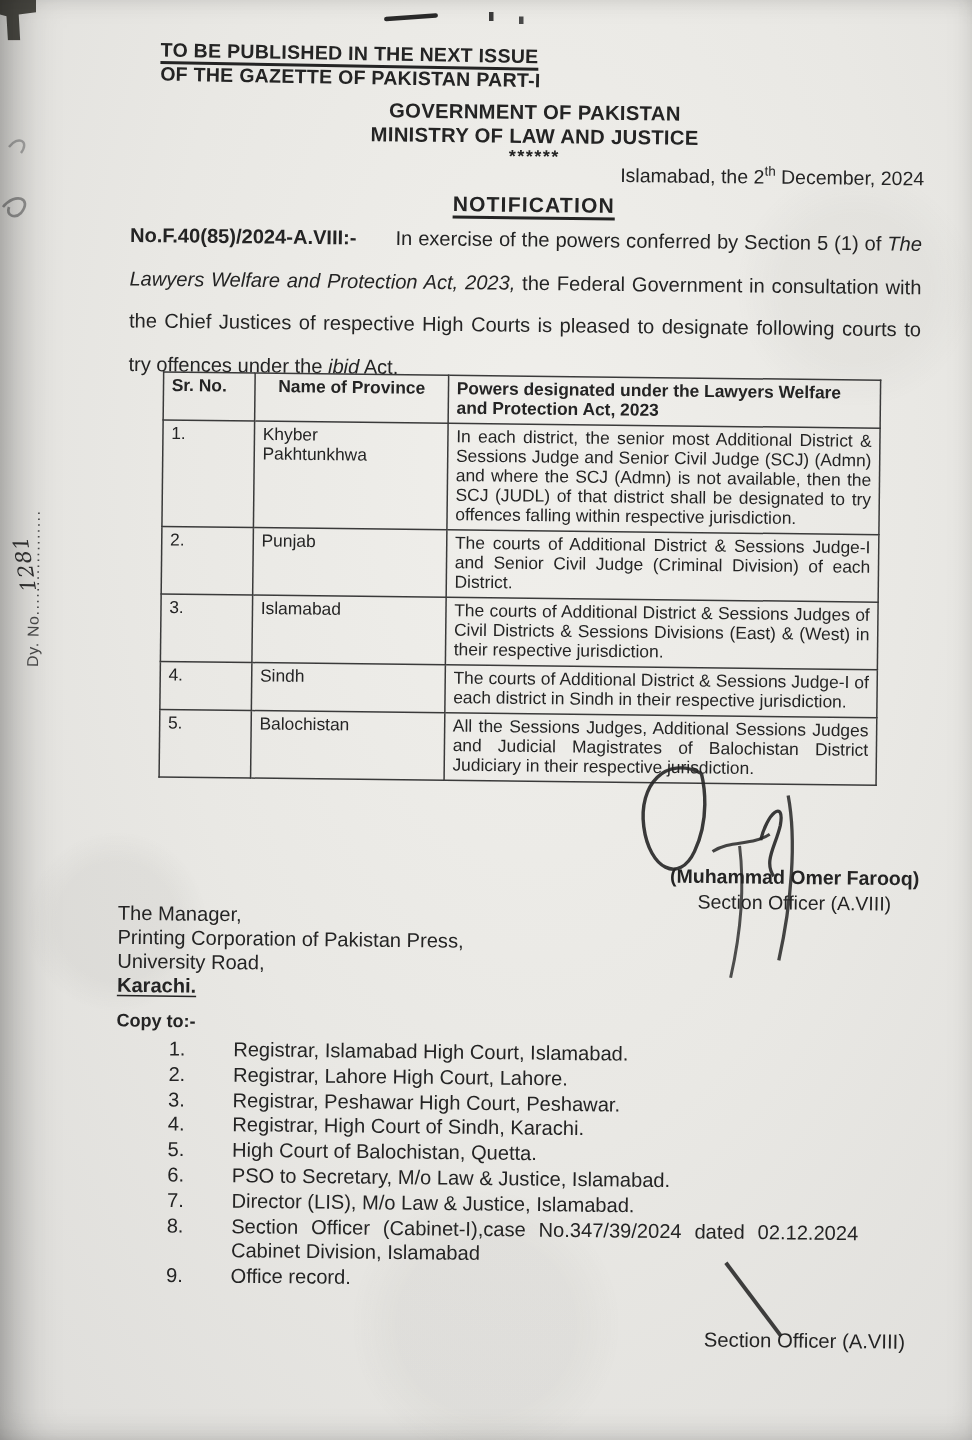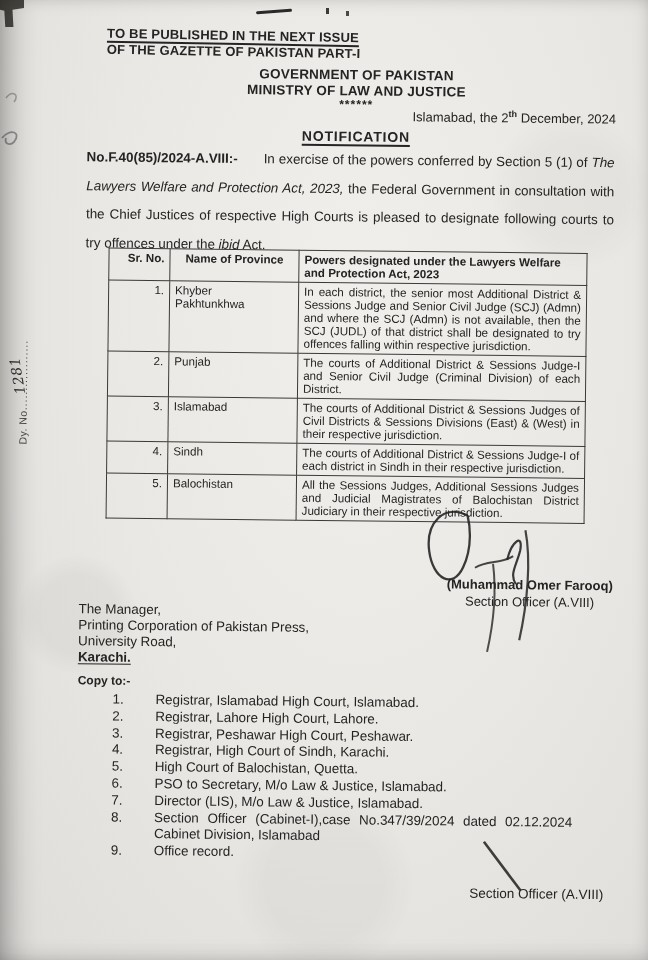--- a/index.html
+++ b/index.html
@@ -20,40 +20,40 @@
 
   
   .publish{position:absolute;left:102px;top:29px;font-size:13px;font-weight:600;
            line-height:16px;letter-spacing:.2px;transform:rotate(0.35deg);}
   .publish .u{text-decoration:underline;text-underline-offset:3px;text-decoration-thickness:1.5px;}
   .center-block{position:absolute;left:0;top:67px;width:100%;padding-left:56px;box-sizing:border-box;
            text-align:center;}
   .govt,.ministry{font-size:13.5px;font-weight:bold;line-height:15.5px;letter-spacing:.2px;}
   .stars{font-size:12px;font-weight:bold;letter-spacing:1px;line-height:12px;}
   .dateline{position:absolute;right:36px;top:107px;font-size:13px;}
-  .dateline sup{font-size:9px;font-weight:bold;}
+  .dateline sup{font-size:9px;}
   .notif{position:absolute;left:0;top:128px;width:100%;padding-left:56px;box-sizing:border-box;
          text-align:center;font-size:14px;font-weight:bold;letter-spacing:.8px;}
   .notif span{text-decoration:underline;text-underline-offset:3px;text-decoration-thickness:1.6px;}
 
   
   .para{position:absolute;left:83px;top:146px;width:528px;font-size:13.4px;line-height:28.6px;
         text-align:justify;margin:0;}
   .refno{font-weight:bold;}
   .refgap{display:inline-block;width:26px;}
   .it{font-style:italic;}
 
   
   table.desig{position:absolute;left:106px;top:250px;width:479px;border-collapse:collapse;
         font-size:11.6px;background:transparent;}
   table.desig th,table.desig td{border:1.3px solid #3a3a3a;padding:2px 5px 3px;vertical-align:top;
         line-height:13px;}
   table.desig{border:1.6px solid #333;}
   th{font-weight:bold;}
-  .c-sr{width:50px;text-align:right;}
+  .c-sr{width:50px;text-align:left;}
   .c-prov{width:118px;text-align:left;}
   th.c-prov{text-align:center;}
   td.c-prov{white-space:pre-line;}
   .c-pow{text-align:justify;}
   th.c-pow{text-align:left;}
 
   
   .sig-block{position:absolute;right:34px;top:575px;text-align:center;font-size:13px;line-height:16.5px;}
   .sig-name{font-weight:bold;}
   .sig-svg{position:absolute;left:390px;top:500px;pointer-events:none;}

